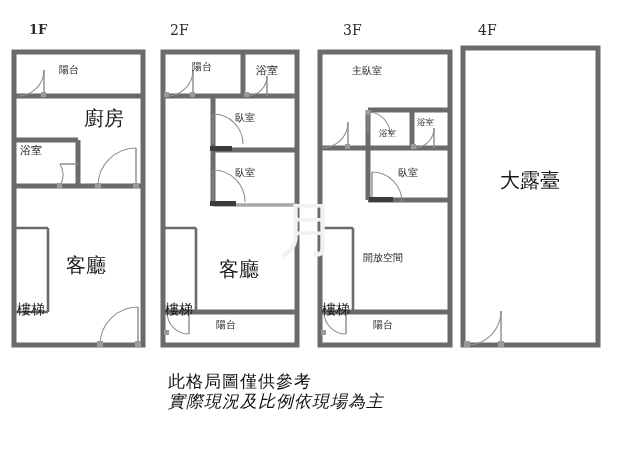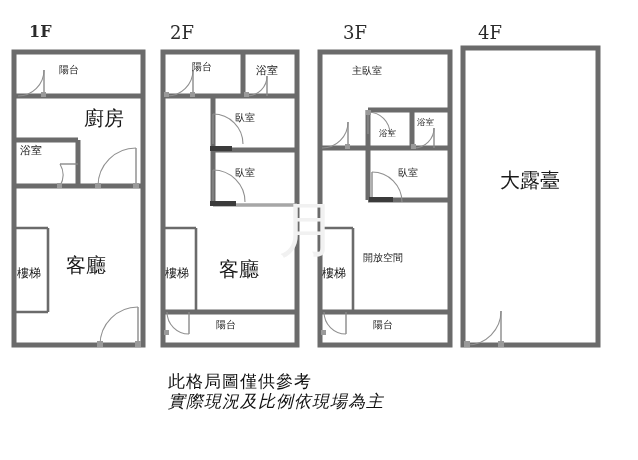--- a/index.html
+++ b/index.html
@@ -7,44 +7,45 @@
     width:638px;height:460px;
     background:#ffffff;
     font-family:"DejaVu Sans","Liberation Sans",sans-serif;
     position:relative;
     overflow:hidden;
   }
   #plan{position:absolute;left:0;top:0;width:638px;height:460px;}
   .flabel{
     position:absolute;
     font-family:"DejaVu Serif","Liberation Serif",serif;
-    font-size:18px;
+    font-size:14px;
     color:#2b2b2b;
     letter-spacing:0px;
     white-space:nowrap;
   }
-  .flabel.bold{font-weight:bold;font-size:16px;}
+  .flabel.bold{font-weight:bold;font-size:13px;}
   .rlabel{
     position:absolute;
     font-family:"DejaVu Sans","Liberation Sans",sans-serif;
     color:#191919;
     white-space:nowrap;
     text-align:center;
     line-height:1;
   }
   .r-lg{font-size:20px;}
   .r-md{font-size:10px;}
   .r-sm{font-size:11px;}
   .r-xs{font-size:8.5px;}
   .vstairs{
     position:absolute;
     font-family:"DejaVu Sans","Liberation Sans",sans-serif;
-    font-size:12px;
+    font-size:14px;
     color:#191919;
     white-space:nowrap;
+    margin-top:36px;
   }
   .disc{
     position:absolute;
     font-family:"DejaVu Sans","Liberation Sans",sans-serif;
     font-size:17px;
     color:#101010;
     white-space:nowrap;
     letter-spacing:1px;
   }
   .wm{

